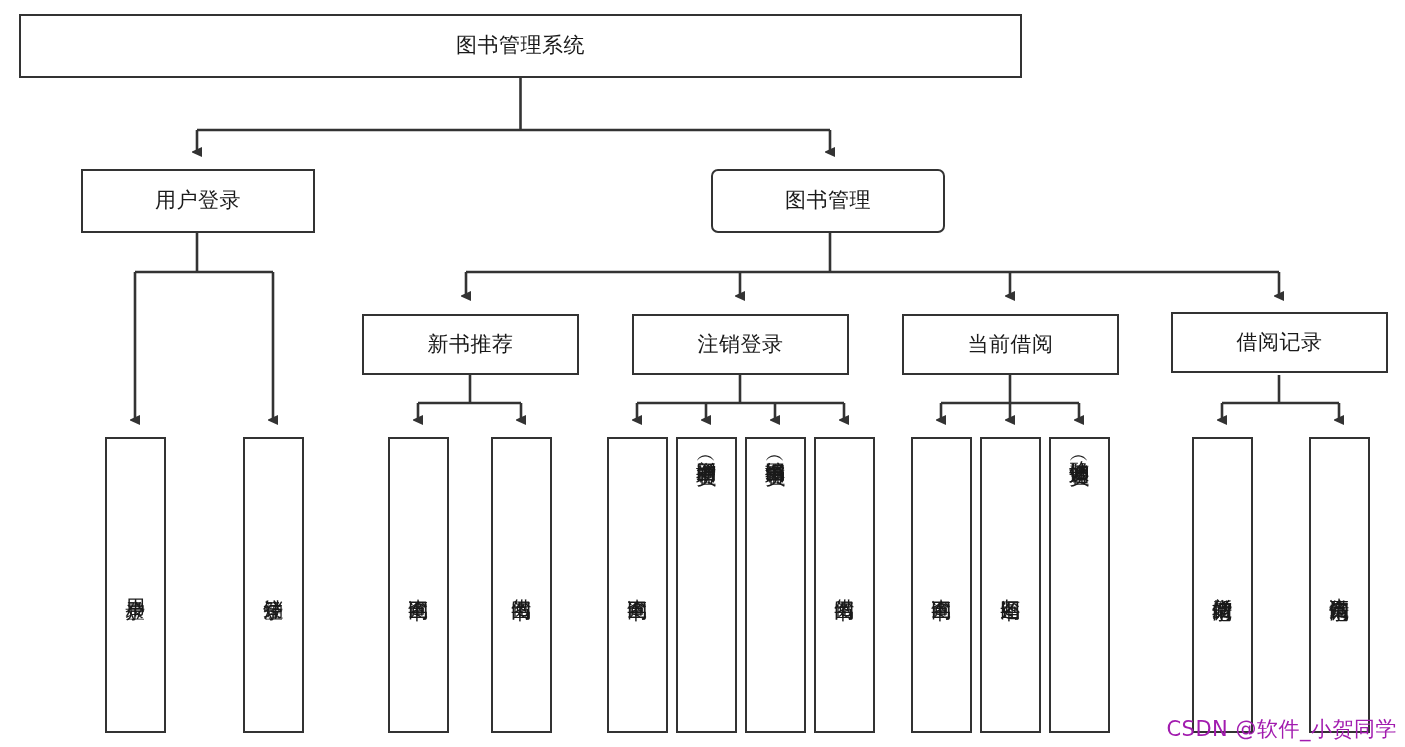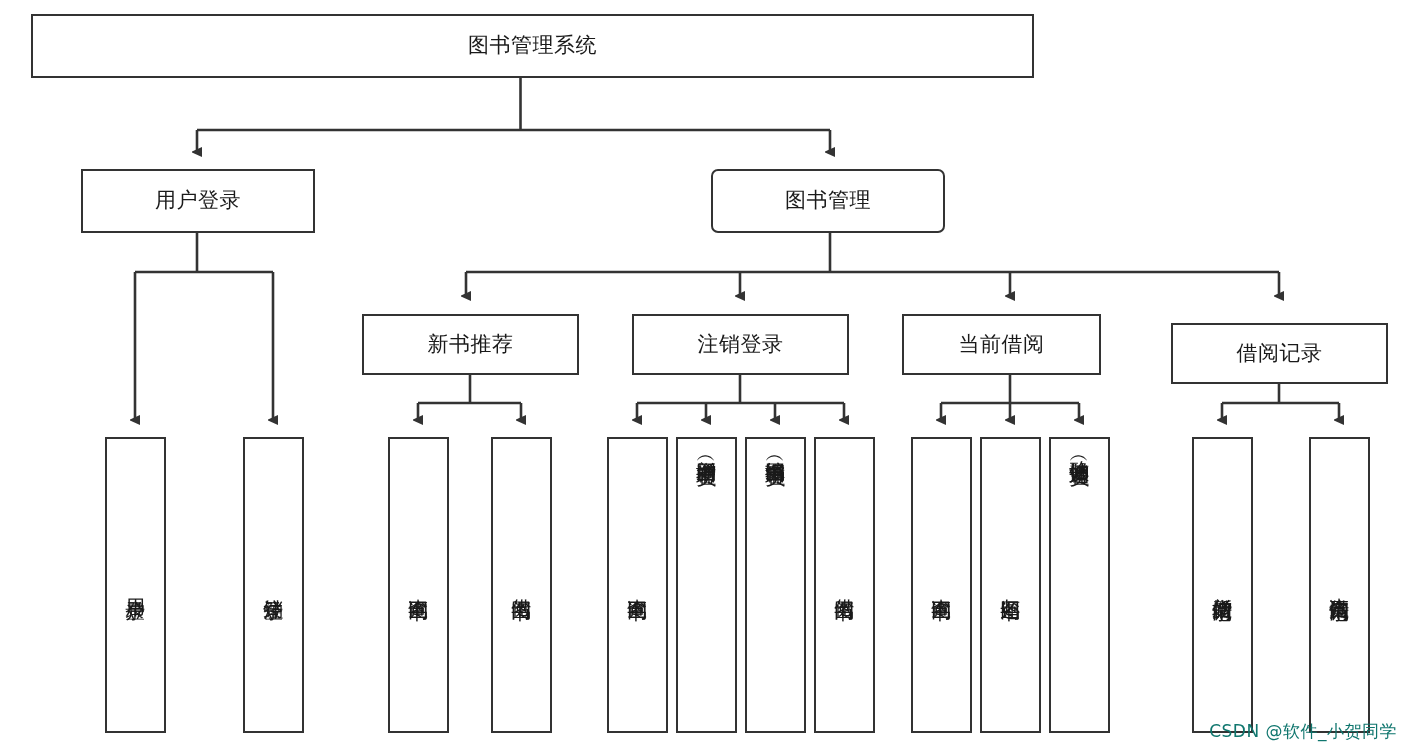--- a/index.html
+++ b/index.html
@@ -51,22 +51,22 @@
     letter-spacing: 1px;
   }
   .node.leaf.short-label {
     align-items: center;
     padding-top: 0;
   }
   #watermark {
     position: absolute;
     right: 8px;
     bottom: 4px;
-    font-size: 17px;
-    color: #0f766e;
+    font-size: 21px;
+    color: #a21caf;
     white-space: nowrap;
     letter-spacing: 0.5px;
   }
 </style>
 </head>
 <body>
 
 <div id="canvas">
 
   <svg id="svg-layer" viewBox="0 0 1405 747">
@@ -117,41 +117,41 @@
       <path d="M1010,403 L1010,420" marker-end="url(#arrow)"></path>
       <path d="M1079,403 L1079,420" marker-end="url(#arrow)"></path>
 
       <path d="M1279,375 L1279,403"></path>
       <path d="M1222,403 L1339,403"></path>
       <path d="M1222,403 L1222,420" marker-end="url(#arrow)"></path>
       <path d="M1339,403 L1339,420" marker-end="url(#arrow)"></path>
     </g>
   </svg>
 
-  <div class="node" style="left:19px; top:14px; width:1003px; height:64px;margin-left:12px;">
+  <div class="node" style="left:19px; top:14px; width:1003px; height:64px;">
     <span class="label-h">图书管理系统</span>
   </div>
 
   <div class="node" style="left:81px; top:169px; width:234px; height:64px;">
     <span class="label-h">用户登录</span>
   </div>
   <div class="node" style="left:711px; top:169px; width:234px; height:64px;border-radius:7px;">
     <span class="label-h">图书管理</span>
   </div>
 
   <div class="node" style="left:362px; top:314px; width:217px; height:61px;">
     <span class="label-h">新书推荐</span>
   </div>
   <div class="node" style="left:632px; top:314px; width:217px; height:61px;">
     <span class="label-h">注销登录</span>
   </div>
-  <div class="node" style="left:902px; top:314px; width:199px; height:61px;">
+  <div class="node" style="left:902px; top:314px; width:217px; height:61px;">
     <span class="label-h">当前借阅</span>
   </div>
-  <div class="node" style="left:1171px; top:323px; width:217px; height:61px;">
+  <div class="node" style="left:1171px; top:312px; width:217px; height:61px;">
     <span class="label-h">借阅记录</span>
   </div>
 
   <div class="node leaf short-label" style="left:105px; top:437px; width:61px; height:296px;">
     <span class="label-v">用户登录</span>
   </div>
   <div class="node leaf short-label" style="left:243px; top:437px; width:61px; height:296px;">
     <span class="label-v">注销登录</span>
   </div>
 

